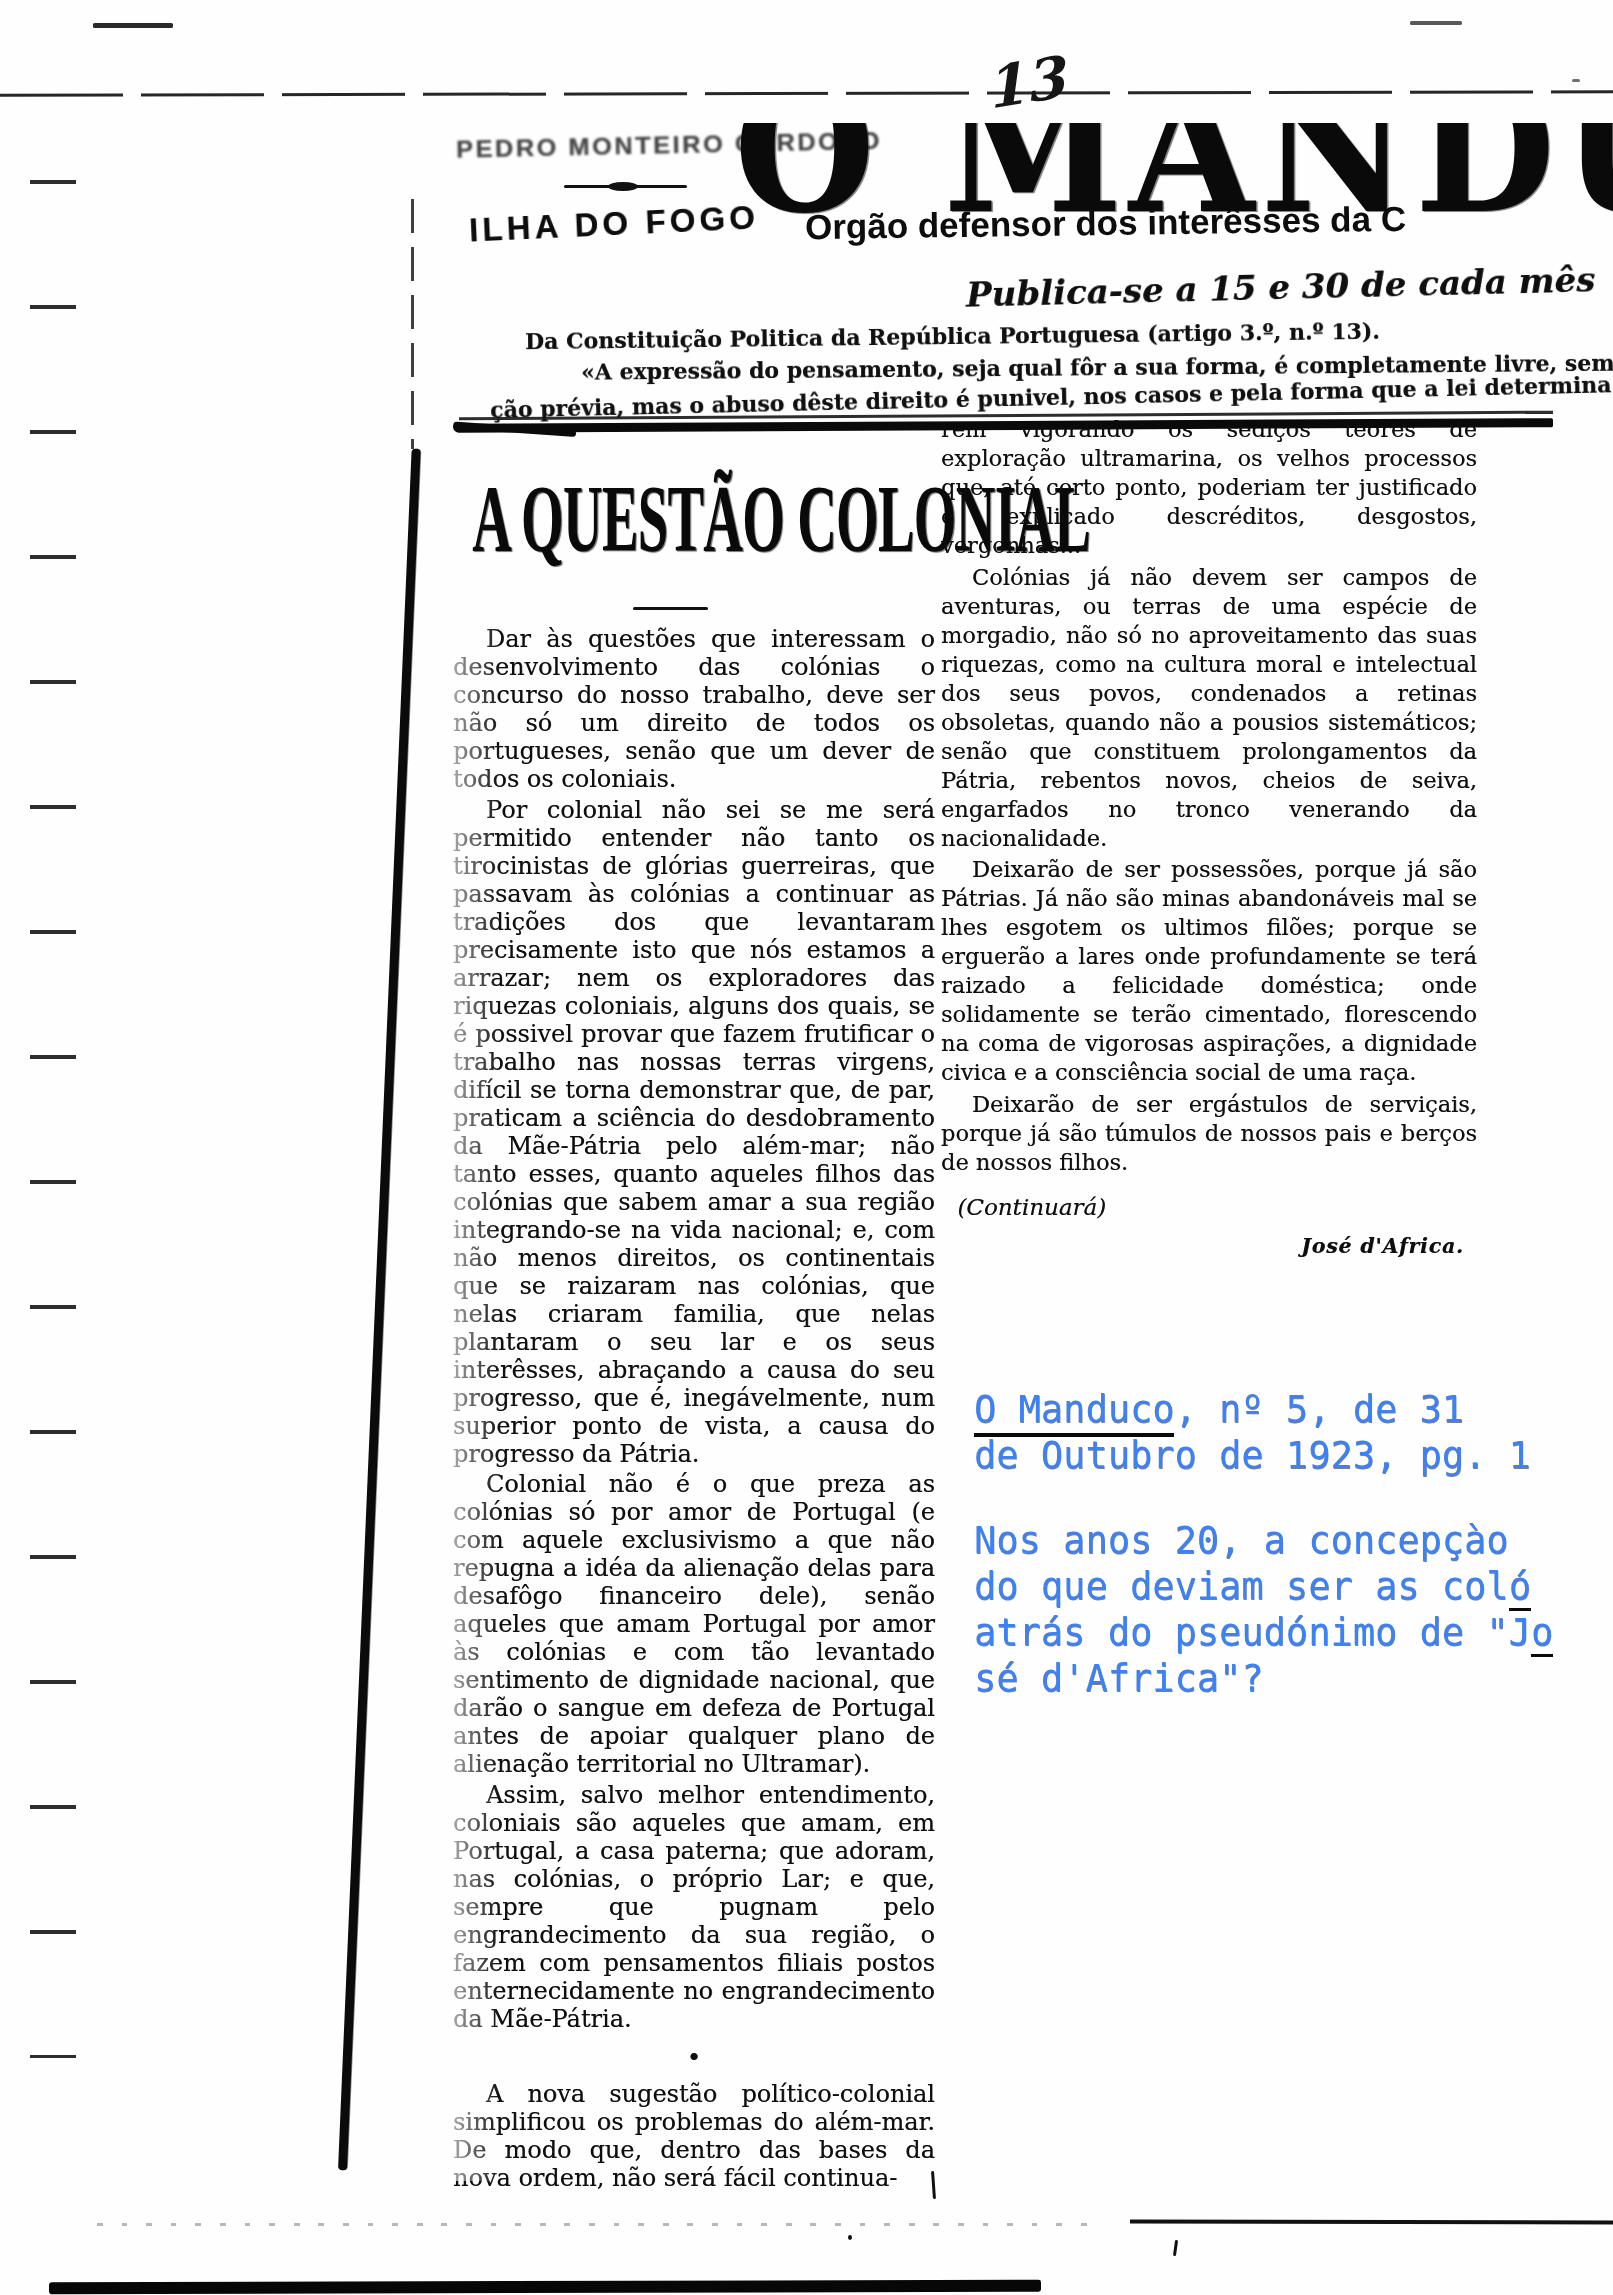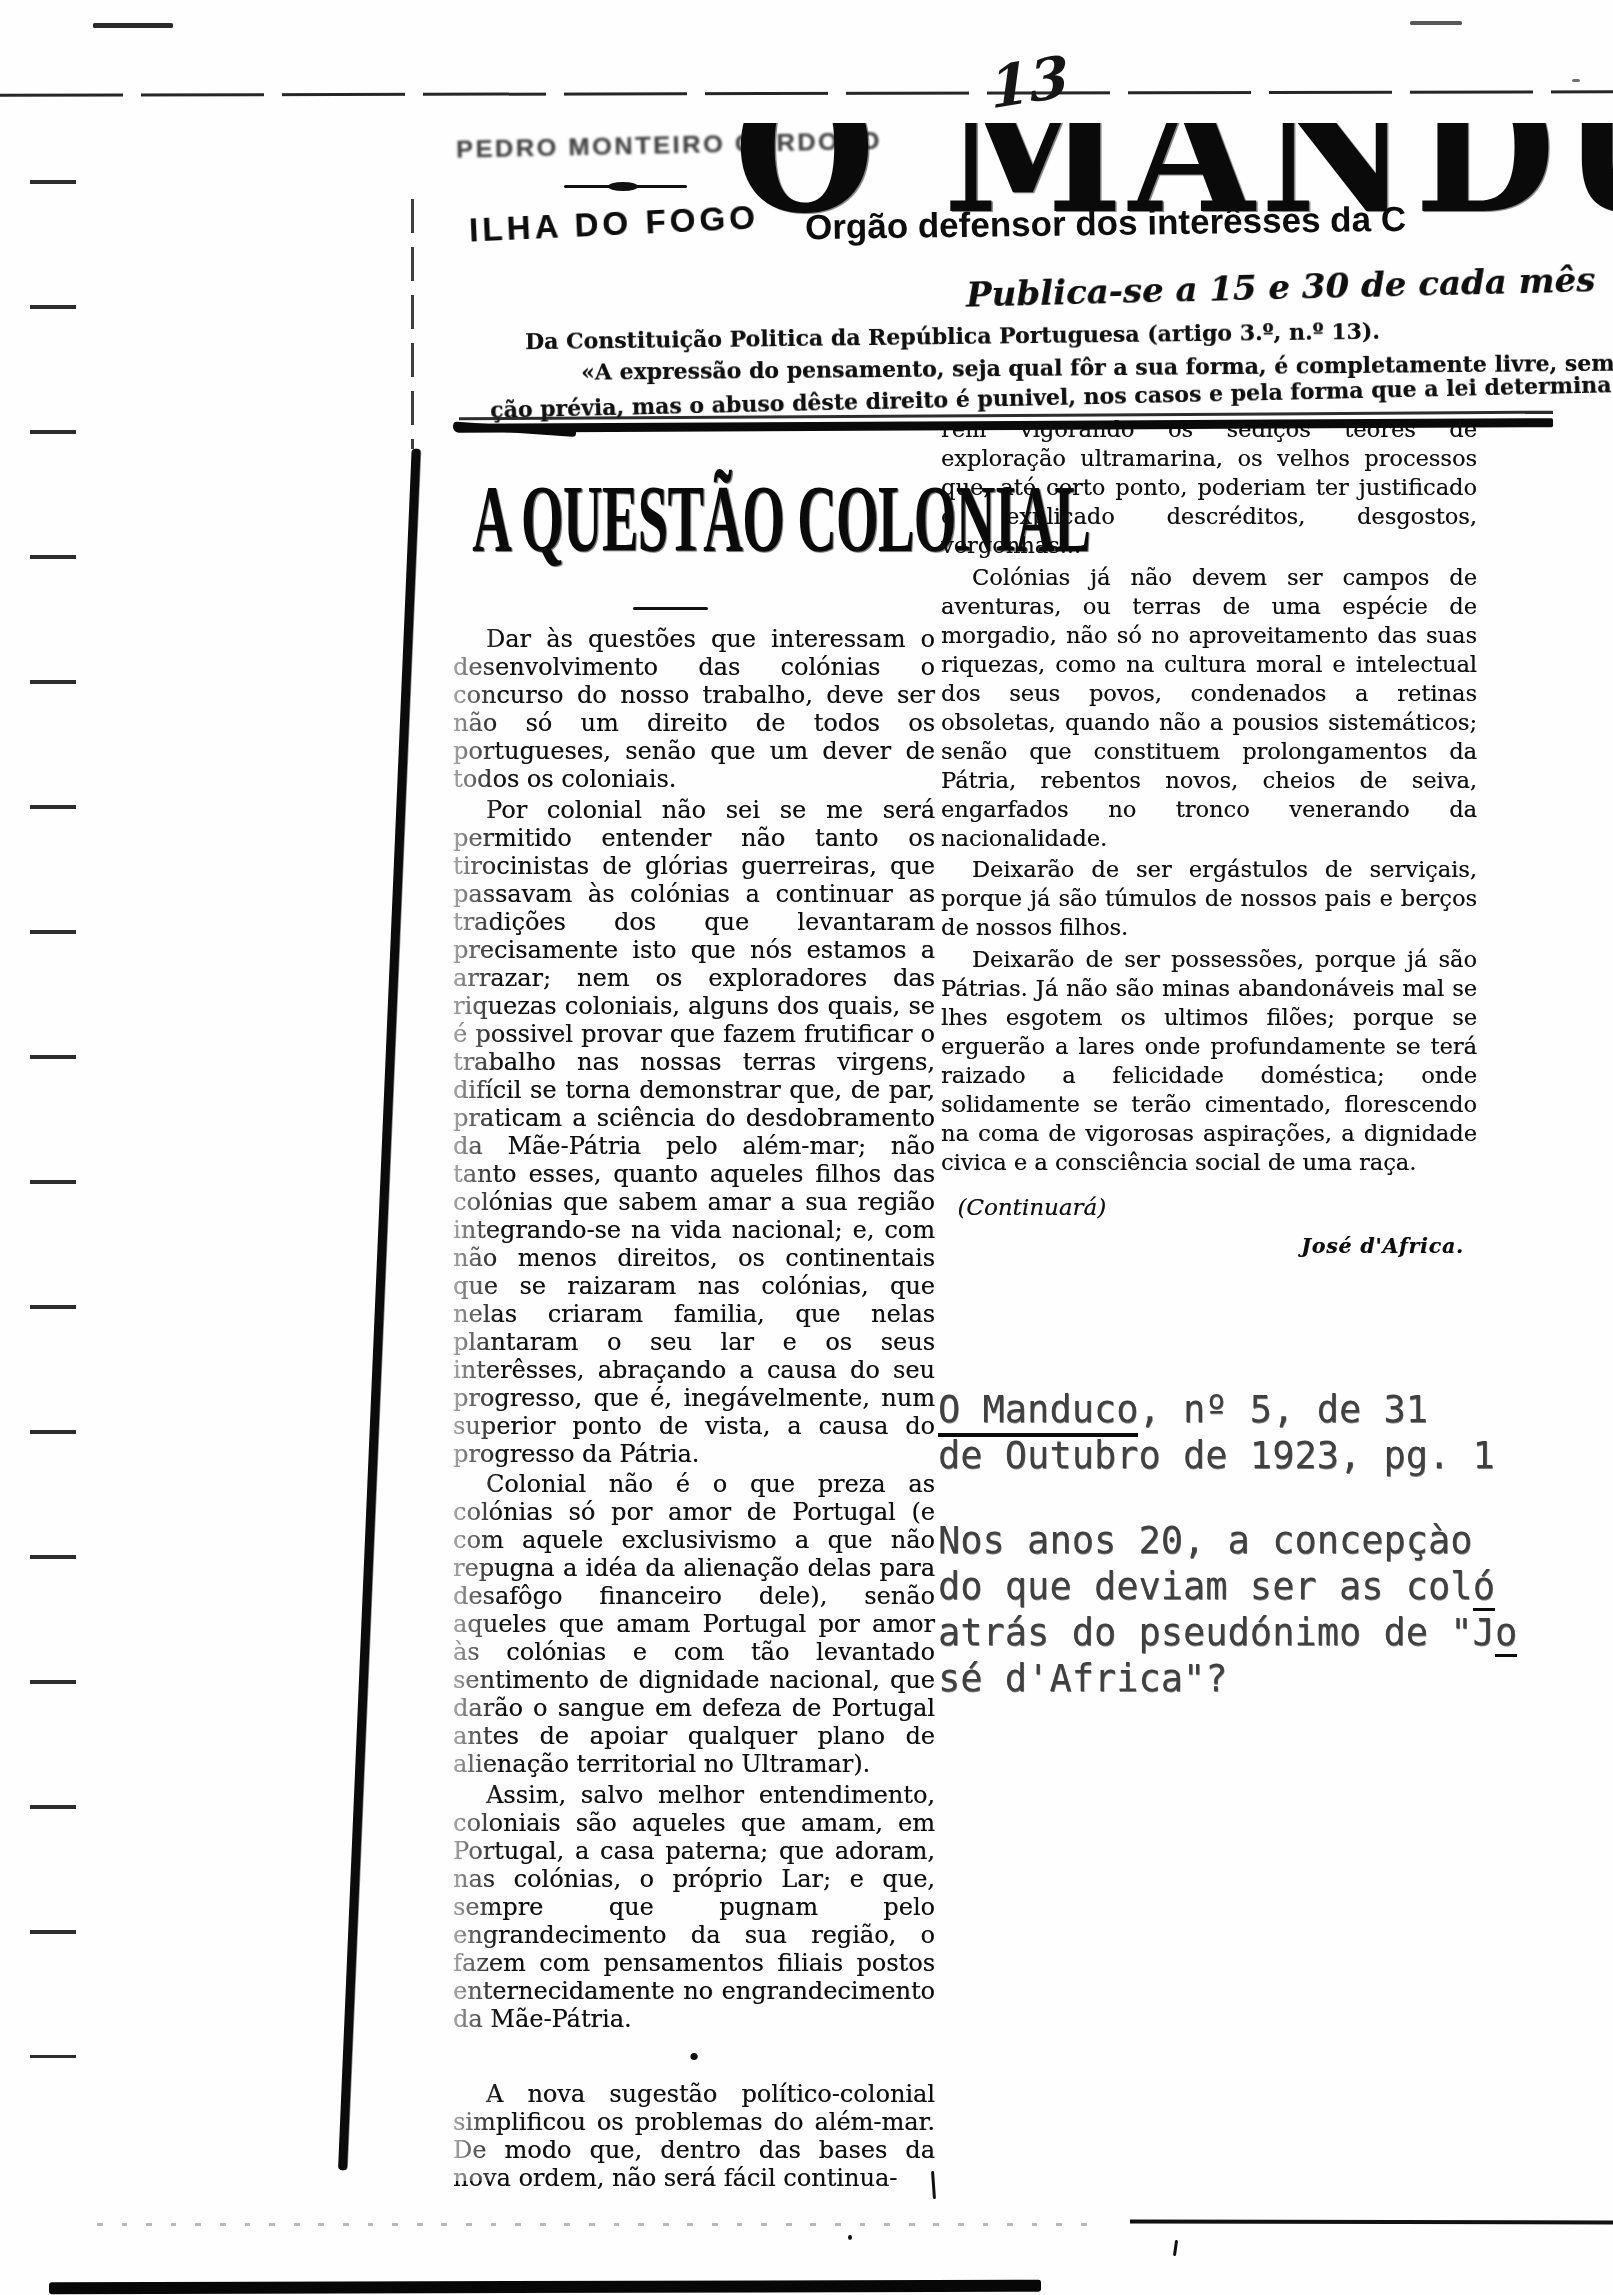--- a/index.html
+++ b/index.html
@@ -76,22 +76,22 @@
   #left-separator{text-align:center;text-indent:0 !important;font-size:24.6px;margin:11.5px 0 8.2px 0 !important;}
 
   #right-col{left:941px;top:415px;width:536px;font-size:22.5px;line-height:29px;
     text-align:justify;color:#0e0e0e;}
   #right-col p{margin:0 0 2.5px 0;text-indent:31px;}
   #continuation{margin-top:16.4px !important;text-indent:16.4px !important;font-style:italic;font-size:23px;}
   #signature{margin-top:9.8px !important;text-indent:0 !important;text-align:right;
     padding-right:13px;font-weight:bold;font-size:20.5px;letter-spacing:0.8px;font-style:italic;}
 
   
-  #typed-note{left:938px;top:1387px;width:639px;font-family:"DejaVu Sans Mono",monospace;
-    font-size:37px;line-height:46px;color:#404040;white-space:nowrap;
+  #typed-note{left:974px;top:1387px;width:639px;font-family:"DejaVu Sans Mono",monospace;
+    font-size:37px;line-height:46px;color:#3b82f6;white-space:nowrap;
     filter:blur(0.2px);text-shadow:0.5px 0.5px 0.5px rgba(0,0,0,.5);}
   #typed-note .gap{height:39px;}
   .u-ref{border-bottom:4.1px solid #0a0a0a;padding-bottom:1.6px;}
   .u-tail{border-bottom:3.3px solid #0a0a0a;}
 
   
   #bottom-dotted{left:97px;top:2223px;width:1000px;height:2.5px;opacity:.55;
     background:repeating-linear-gradient(to right,rgba(0,0,0,.5) 0 5.7px,transparent 5.7px 24.6px);}
   #bottom-line-right{left:1130px;top:2220px;width:484px;height:4.1px;background:#111;transform:rotate(.1deg);}
   #bottom-bar{left:49px;top:2281px;width:992px;height:12.3px;background:#070707;
@@ -148,22 +148,22 @@
   <p>Colonial não é o que preza as colónias só por amor de Portugal (e com aquele exclusivismo a que não repugna a idéa da alienação delas para desafôgo financeiro dele), senão aqueles que amam Portugal por amor às colónias e com tão levantado sentimento de dignidade nacional, que darão o sangue em defeza de Portugal antes de apoiar qualquer plano de alienação territorial no Ultramar).</p>
   <p>Assim, salvo melhor entendimento, coloniais são aqueles que amam, em Portugal, a casa paterna; que adoram, nas colónias, o próprio Lar; e que, sempre que pugnam pelo engrandecimento da sua região, o fazem com pensamentos filiais postos enternecidamente no engrandecimento da Mãe-Pátria.</p>
   <p id="left-separator">•</p>
   <p>A nova sugestão político-colonial simplificou os problemas do além-mar. De modo que, dentro das bases da nova ordem, não será fácil continua-</p>
 </div>
 <div class="abs" id="left-col-fade"></div>
 
 <div class="abs ink" id="right-col">
   <p style="text-indent:0;">rem vigorando os sediços teores de exploração ultramarina, os velhos processos que, até certo ponto, poderiam ter justificado e explicado descréditos, desgostos, vergonhas...</p>
   <p>Colónias já não devem ser campos de aventuras, ou terras de uma espécie de morgadio, não só no aproveitamento das suas riquezas, como na cultura moral e intelectual dos seus povos, condenados a retinas obsoletas, quando não a pousios sistemáticos; senão que constituem prolongamentos da Pátria, rebentos novos, cheios de seiva, engarfados no tronco venerando da nacionalidade.</p>
+  <p>Deixarão de ser possessões, porque já são Pátrias. Já não são minas abandonáveis mal se lhes esgotem os ultimos filões; porque se erguerão a lares onde profundamente se terá raizado a felicidade doméstica; onde solidamente se terão cimentado, florescendo na coma de vigorosas aspirações, a dignidade civica e a consciência social de uma raça.</p>
   <p>Deixarão de ser ergástulos de serviçais, porque já são túmulos de nossos pais e berços de nossos filhos.</p>
-  <p>Deixarão de ser possessões, porque já são Pátrias. Já não são minas abandonáveis mal se lhes esgotem os ultimos filões; porque se erguerão a lares onde profundamente se terá raizado a felicidade doméstica; onde solidamente se terão cimentado, florescendo na coma de vigorosas aspirações, a dignidade civica e a consciência social de uma raça.</p>
   <p id="continuation">(Continuará)</p>
   <p id="signature">José d'Africa.</p>
 </div>
 
 <div class="abs" id="typed-note">
   <div><span class="u-ref">O Manduco</span><span>, nº 5, de 31</span></div>
   <div>de Outubro de 1923, pg. 1</div>
   <div class="gap"></div>
   <div>Nos anos 20, a concepçào</div>
   <div><span>do que deviam ser as col</span><span class="u-tail">ó</span></div>

